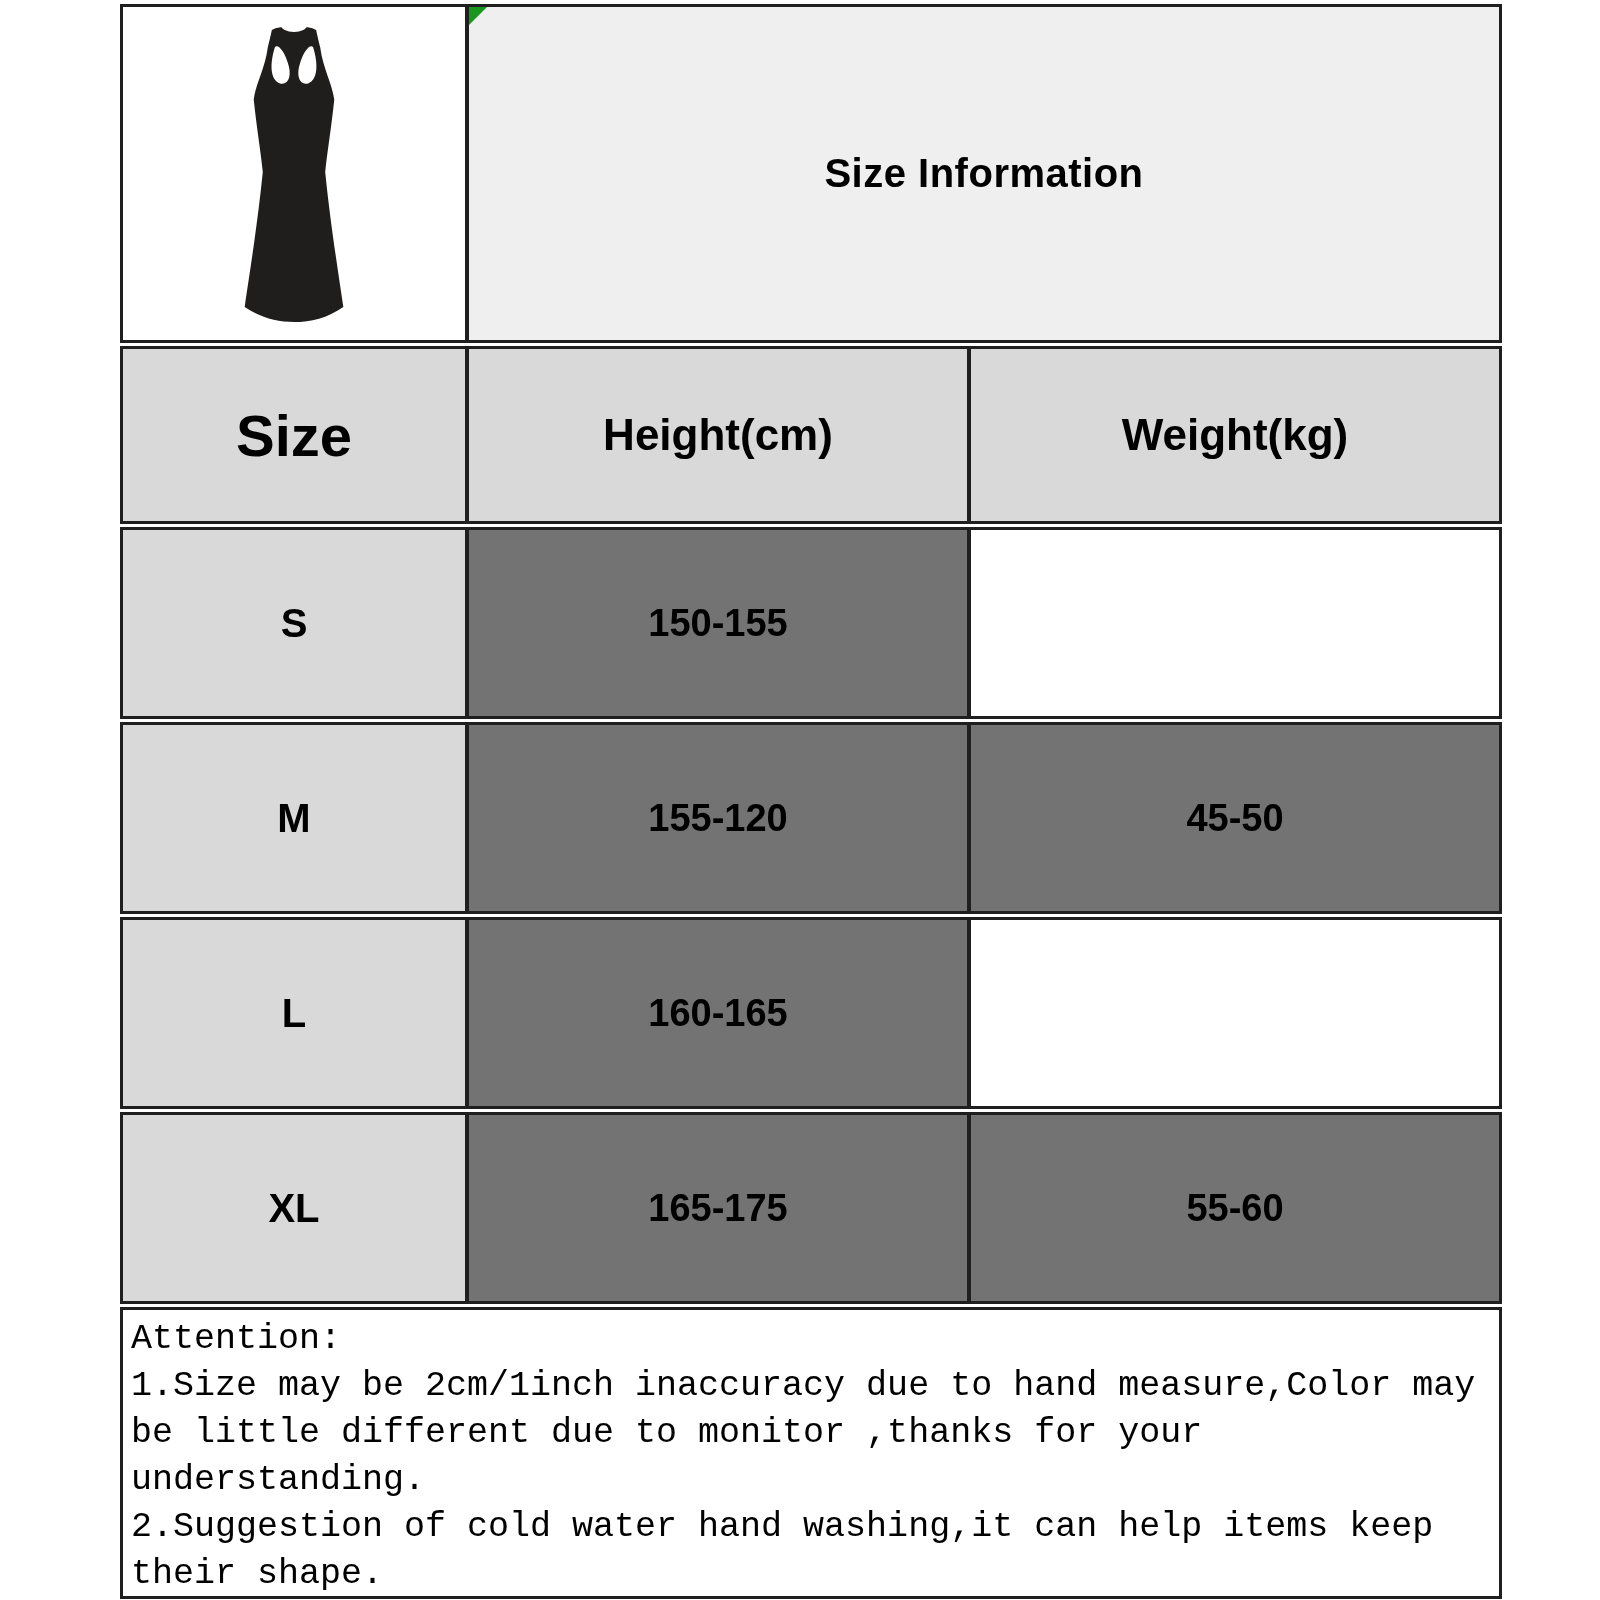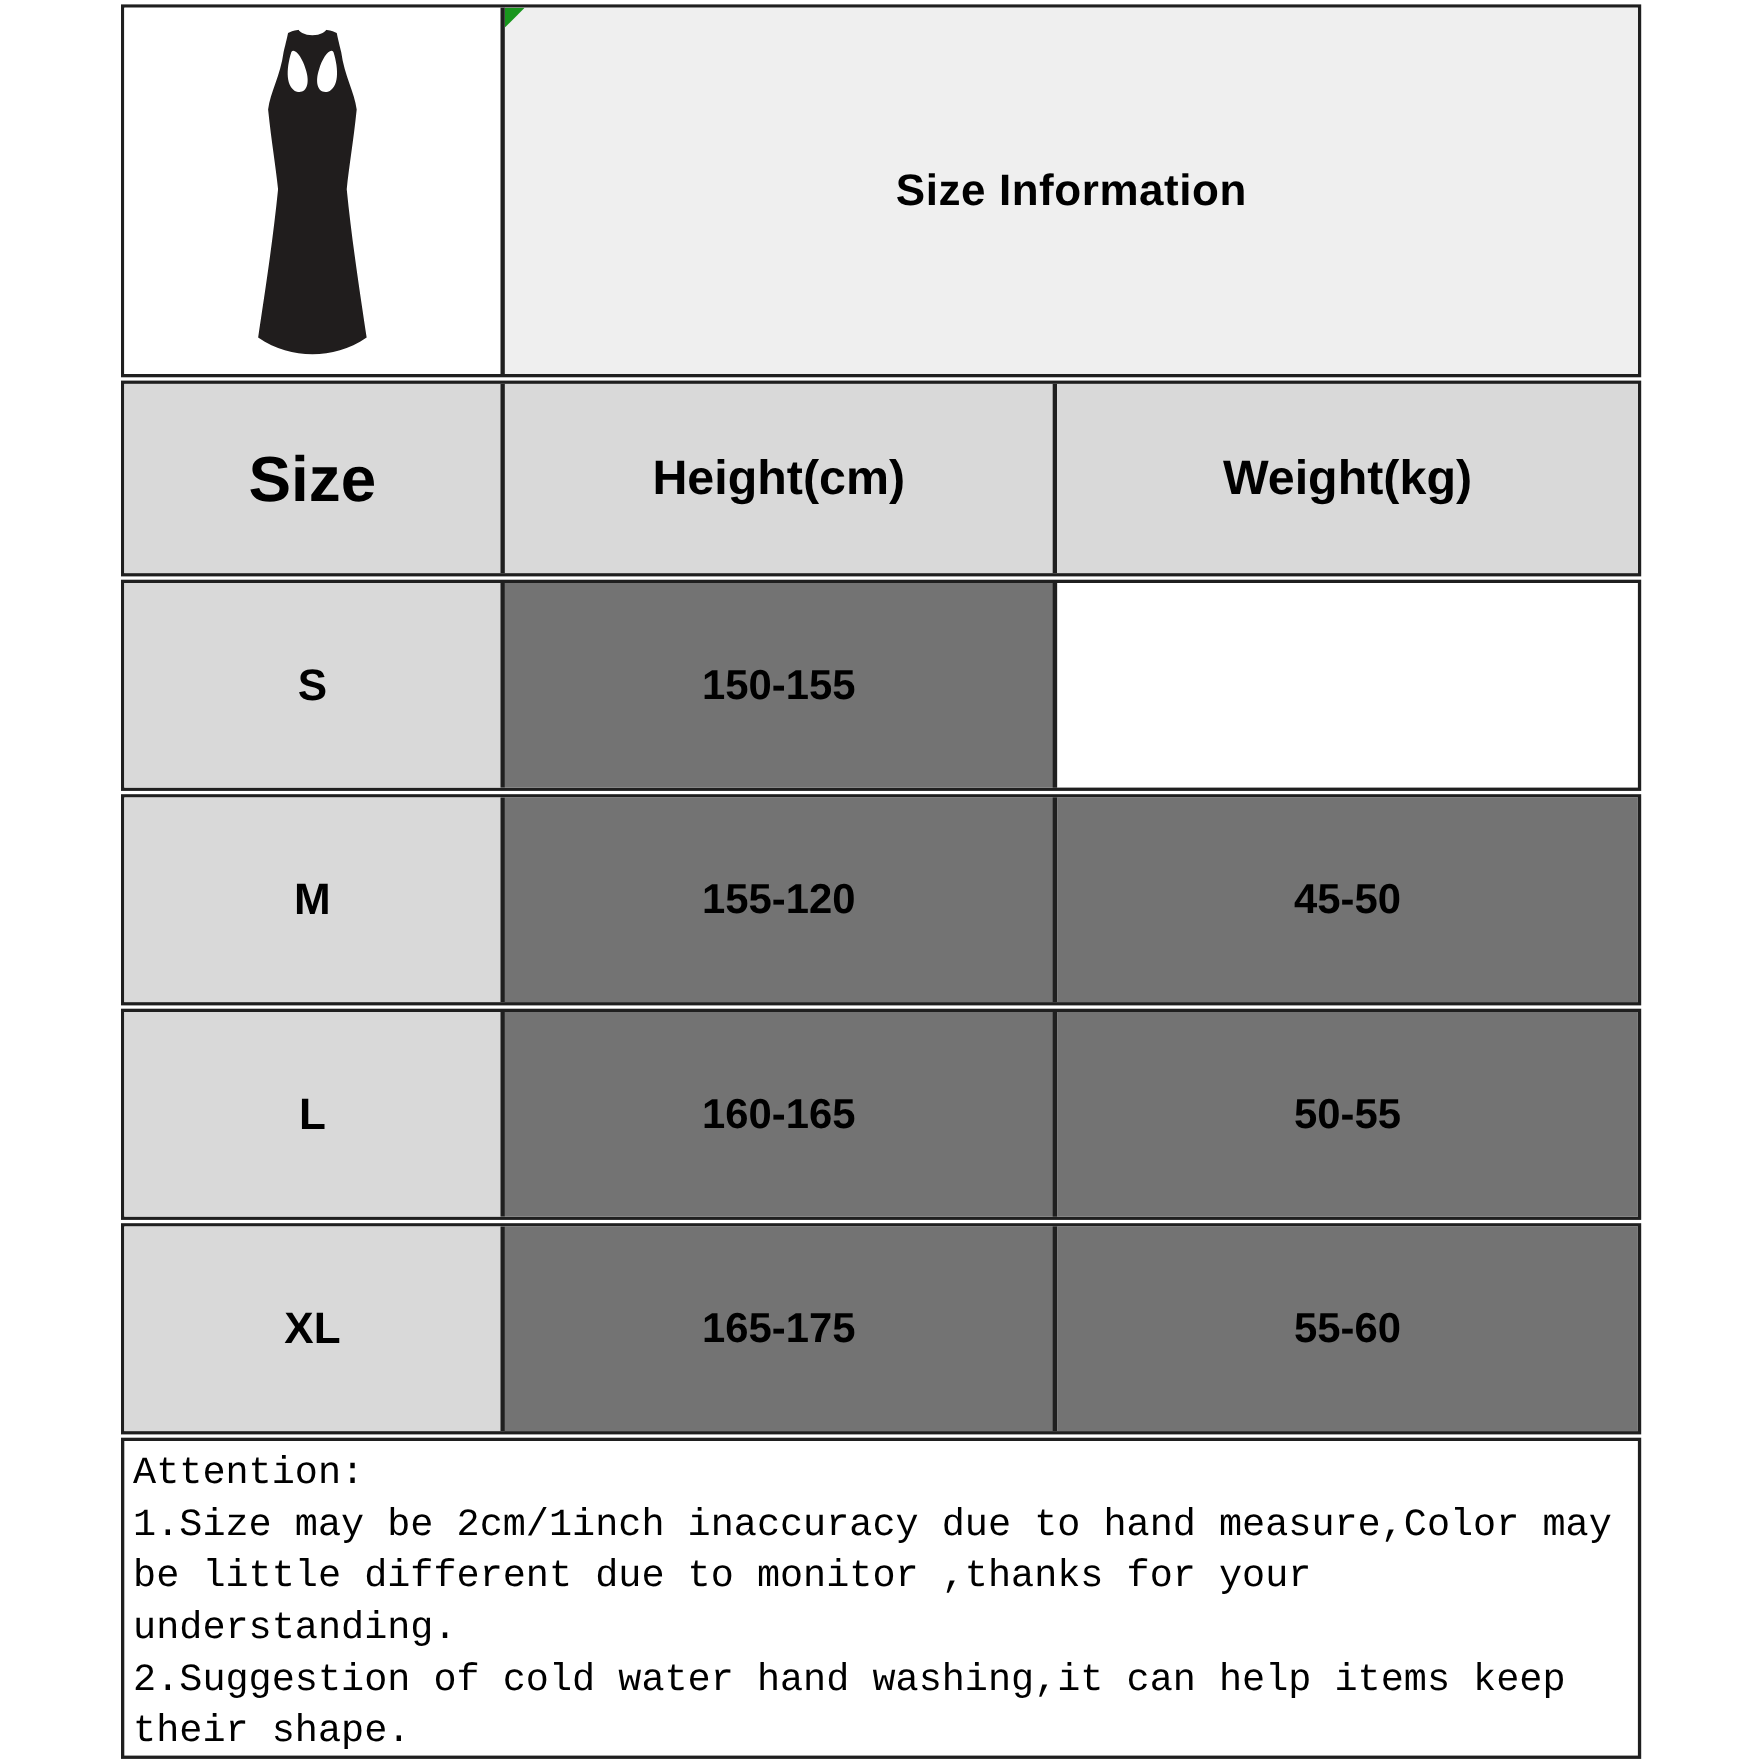--- a/index.html
+++ b/index.html
@@ -6,21 +6,21 @@
   body{
     width:1600px;height:1600px;
     background:#ffffff;
     font-family:"Liberation Sans",sans-serif;
     color:#000;
     position:relative;
     overflow:hidden;
   }
   .sheet{
     position:absolute;
-    left:110px;top:4px;
+    left:120px;top:4px;
     width:1382px;
   }
   .row{
     box-sizing:border-box;
     display:flex;
     border:3px solid #1f1f1f;
     margin-bottom:3px;
     background:#ffffff;
   }
   .row:last-child{margin-bottom:0;}
@@ -118,23 +118,20 @@
     </div>
   </div>
 
   <div class="row r-data">
     <div class="cell c1 vline head-bg">
       <span class="t-letter">L</span>
     </div>
     <div class="cell c2 vline data-bg">
       <span class="t-val">160-165</span>
     </div>
-    <div class="cell c3 data-bg">
-      <span class="t-val">50-55</span>
-    </div>
   </div>
 
   <div class="row r-data">
     <div class="cell c1 vline head-bg">
       <span class="t-letter">XL</span>
     </div>
     <div class="cell c2 vline data-bg">
       <span class="t-val">165-175</span>
     </div>
     <div class="cell c3 data-bg">

